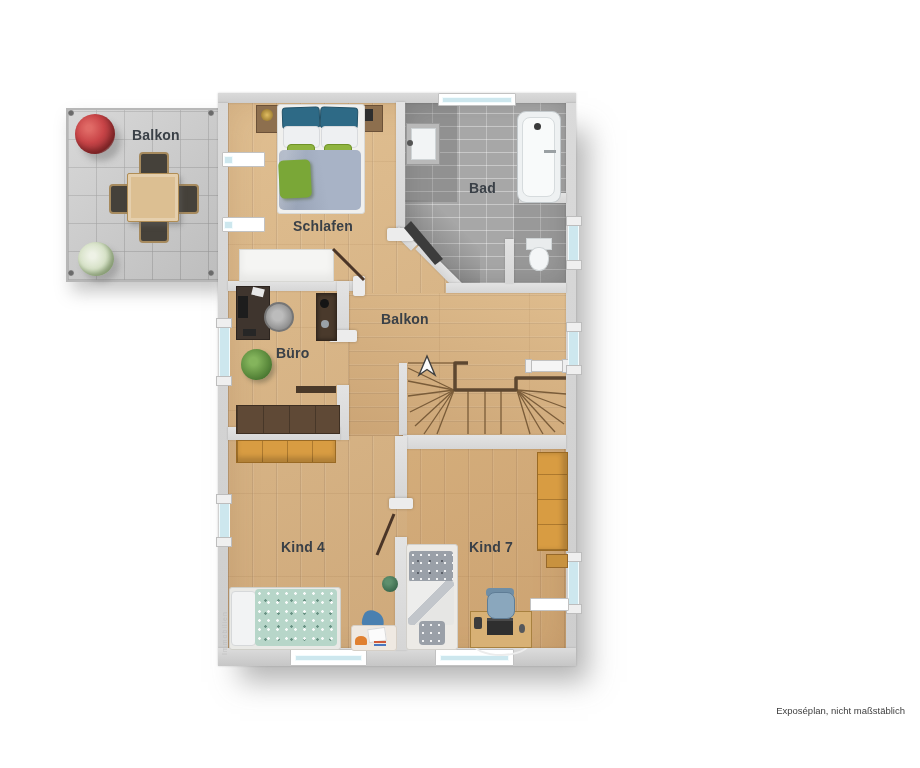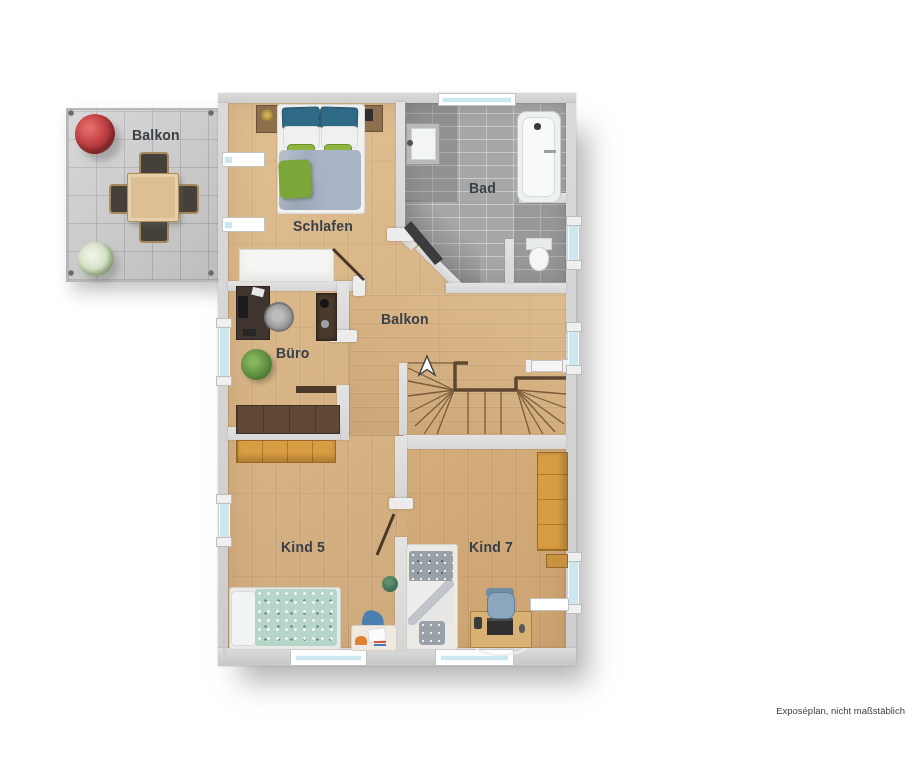--- a/index.html
+++ b/index.html
@@ -258,20 +258,20 @@
 
     <line x1="333" y1="249" x2="364" y2="280" stroke="#4a3527" stroke-width="3"></line>
     <line x1="377" y1="555" x2="394" y2="514" stroke="#4a3527" stroke-width="3"></line>
     <path d="M404,228 L411,221 L443,259 L435,265 Z" fill="#3c3c3c"></path>
   </svg>
 
   <div class="abs room-label" style="left:293px;top:218px;">Schlafen</div>
   <div class="abs room-label" style="left:469px;top:180px;">Bad</div>
   <div class="abs room-label" style="left:381px;top:311px;">Balkon</div>
   <div class="abs room-label" style="left:276px;top:345px;">Büro</div>
-  <div class="abs room-label" style="left:281px;top:539px;">Kind 5</div>
+  <div class="abs room-label" style="left:281px;top:539px;">Kind 4</div>
   <div class="abs room-label" style="left:469px;top:539px;">Kind 7</div>
 
   <div class="abs watermark" style="left:221px;top:655px;">Immobilien</div>
 
   <div class="abs note" style="right:15px;top:705px;">Exposéplan, nicht maßstäblich</div>
 
 </div>
 
 </body></html>

